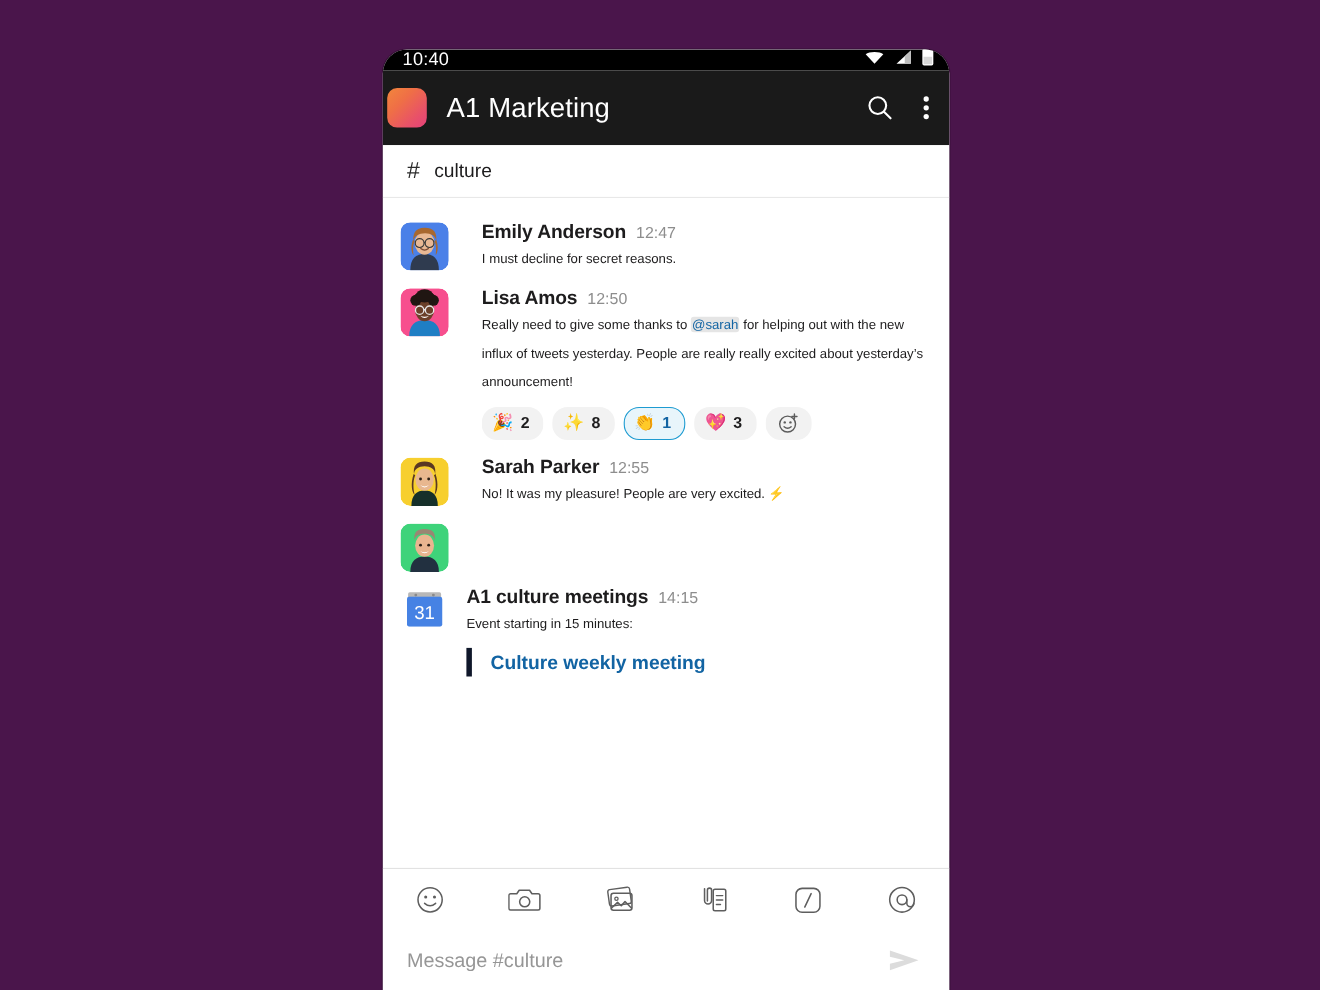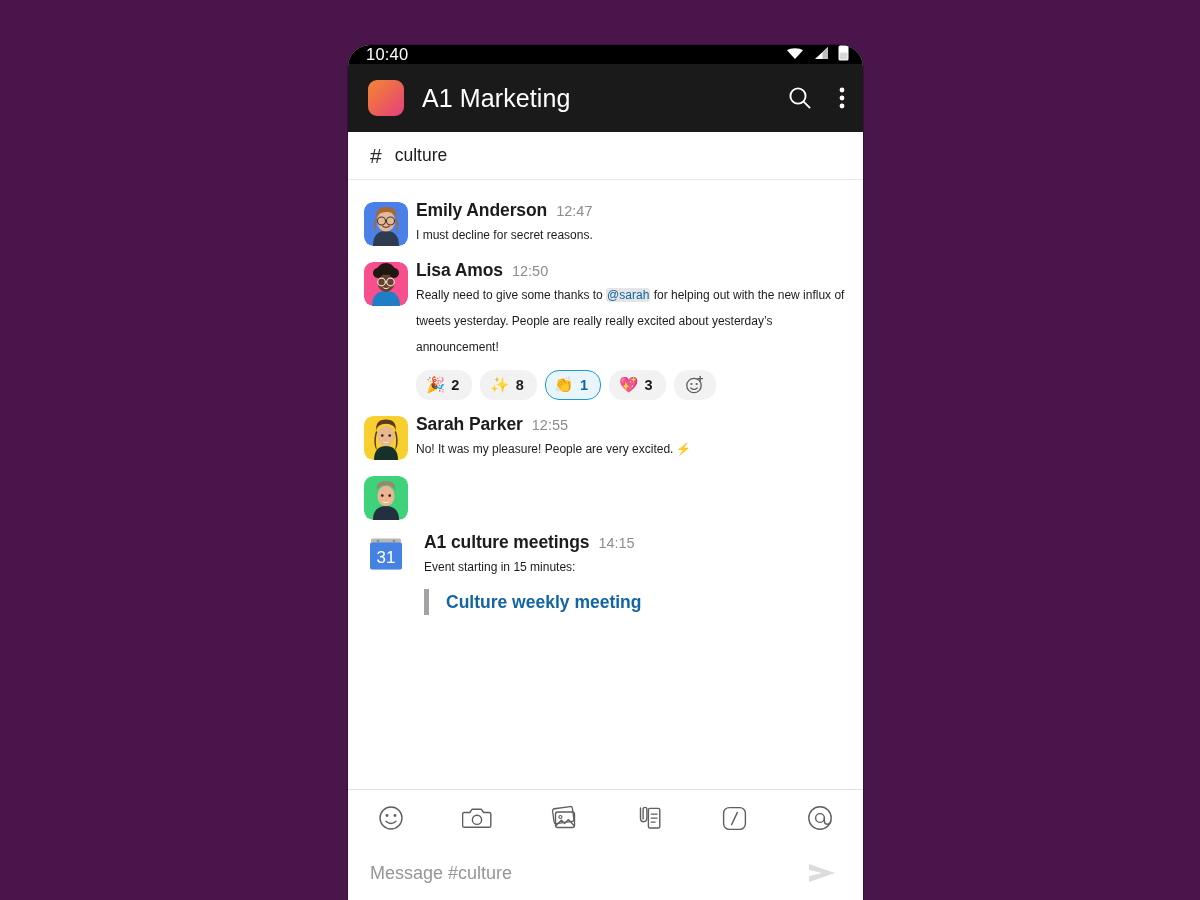--- a/index.html
+++ b/index.html
@@ -43,21 +43,21 @@
   .status-icons {
     margin-left: auto;
     display: flex; align-items: center; gap: 9px;
   }
 
   
   .appbar {
     height: 68px;
     background: #1a1a1a;
     display: flex; align-items: center;
-    padding: 0 18px 0 20px;
+    padding: 0 18px 0 4px;
   }
   .ws-logo {
     width: 36px; height: 36px;
     border-radius: 9px;
     background: linear-gradient(135deg, #f2863c 0%, #ef6f46 35%, #e8506a 75%, #e5417a 100%);
     flex: 0 0 auto;
   }
   .ws-title {
     margin-left: 18px;
     color: #ffffff;
@@ -101,21 +101,21 @@
     padding: 6px 16px 6px 16px;
   }
   .avatar {
     width: 44px; height: 44px;
     border-radius: 9px;
     flex: 0 0 auto;
     margin-top: 2px;
     overflow: hidden;
     position: relative;
   }
-  .msg-body { margin-left: 8px; flex: 1 1 auto; min-width: 0; }
+  .msg-body { margin-left: 30px; flex: 1 1 auto; min-width: 0; }
   .msg-head { display: flex; align-items: baseline; }
   .author {
     font-size: 17.5px; font-weight: bold; color: #1d1c1d;
     letter-spacing: -.1px;
   }
   .time {
     margin-left: 9px; font-size: 14.5px; color: #8d8d8d;
   }
   .msg-text {
     margin-top: 1px;
@@ -155,21 +155,21 @@
   }
 
   
   .cal-icon {
     width: 40px; height: 40px;
     margin-top: 3px; margin-left: 2px;
     flex: 0 0 auto;
   }
   .attachment {
     margin-top: 9px;
-    border-left: 5px solid #a3a3a3;
+    border-left: 5px solid #0f172a;
     padding-left: 17px;
   }
   .att-title {
     font-size: 17.5px; font-weight: bold; color: #1264a3;
     line-height: 26px;
     cursor: pointer;
   }
   .att-sub {
     font-size: 17.5px; color: #1d1c1d; line-height: 26px;
   }

